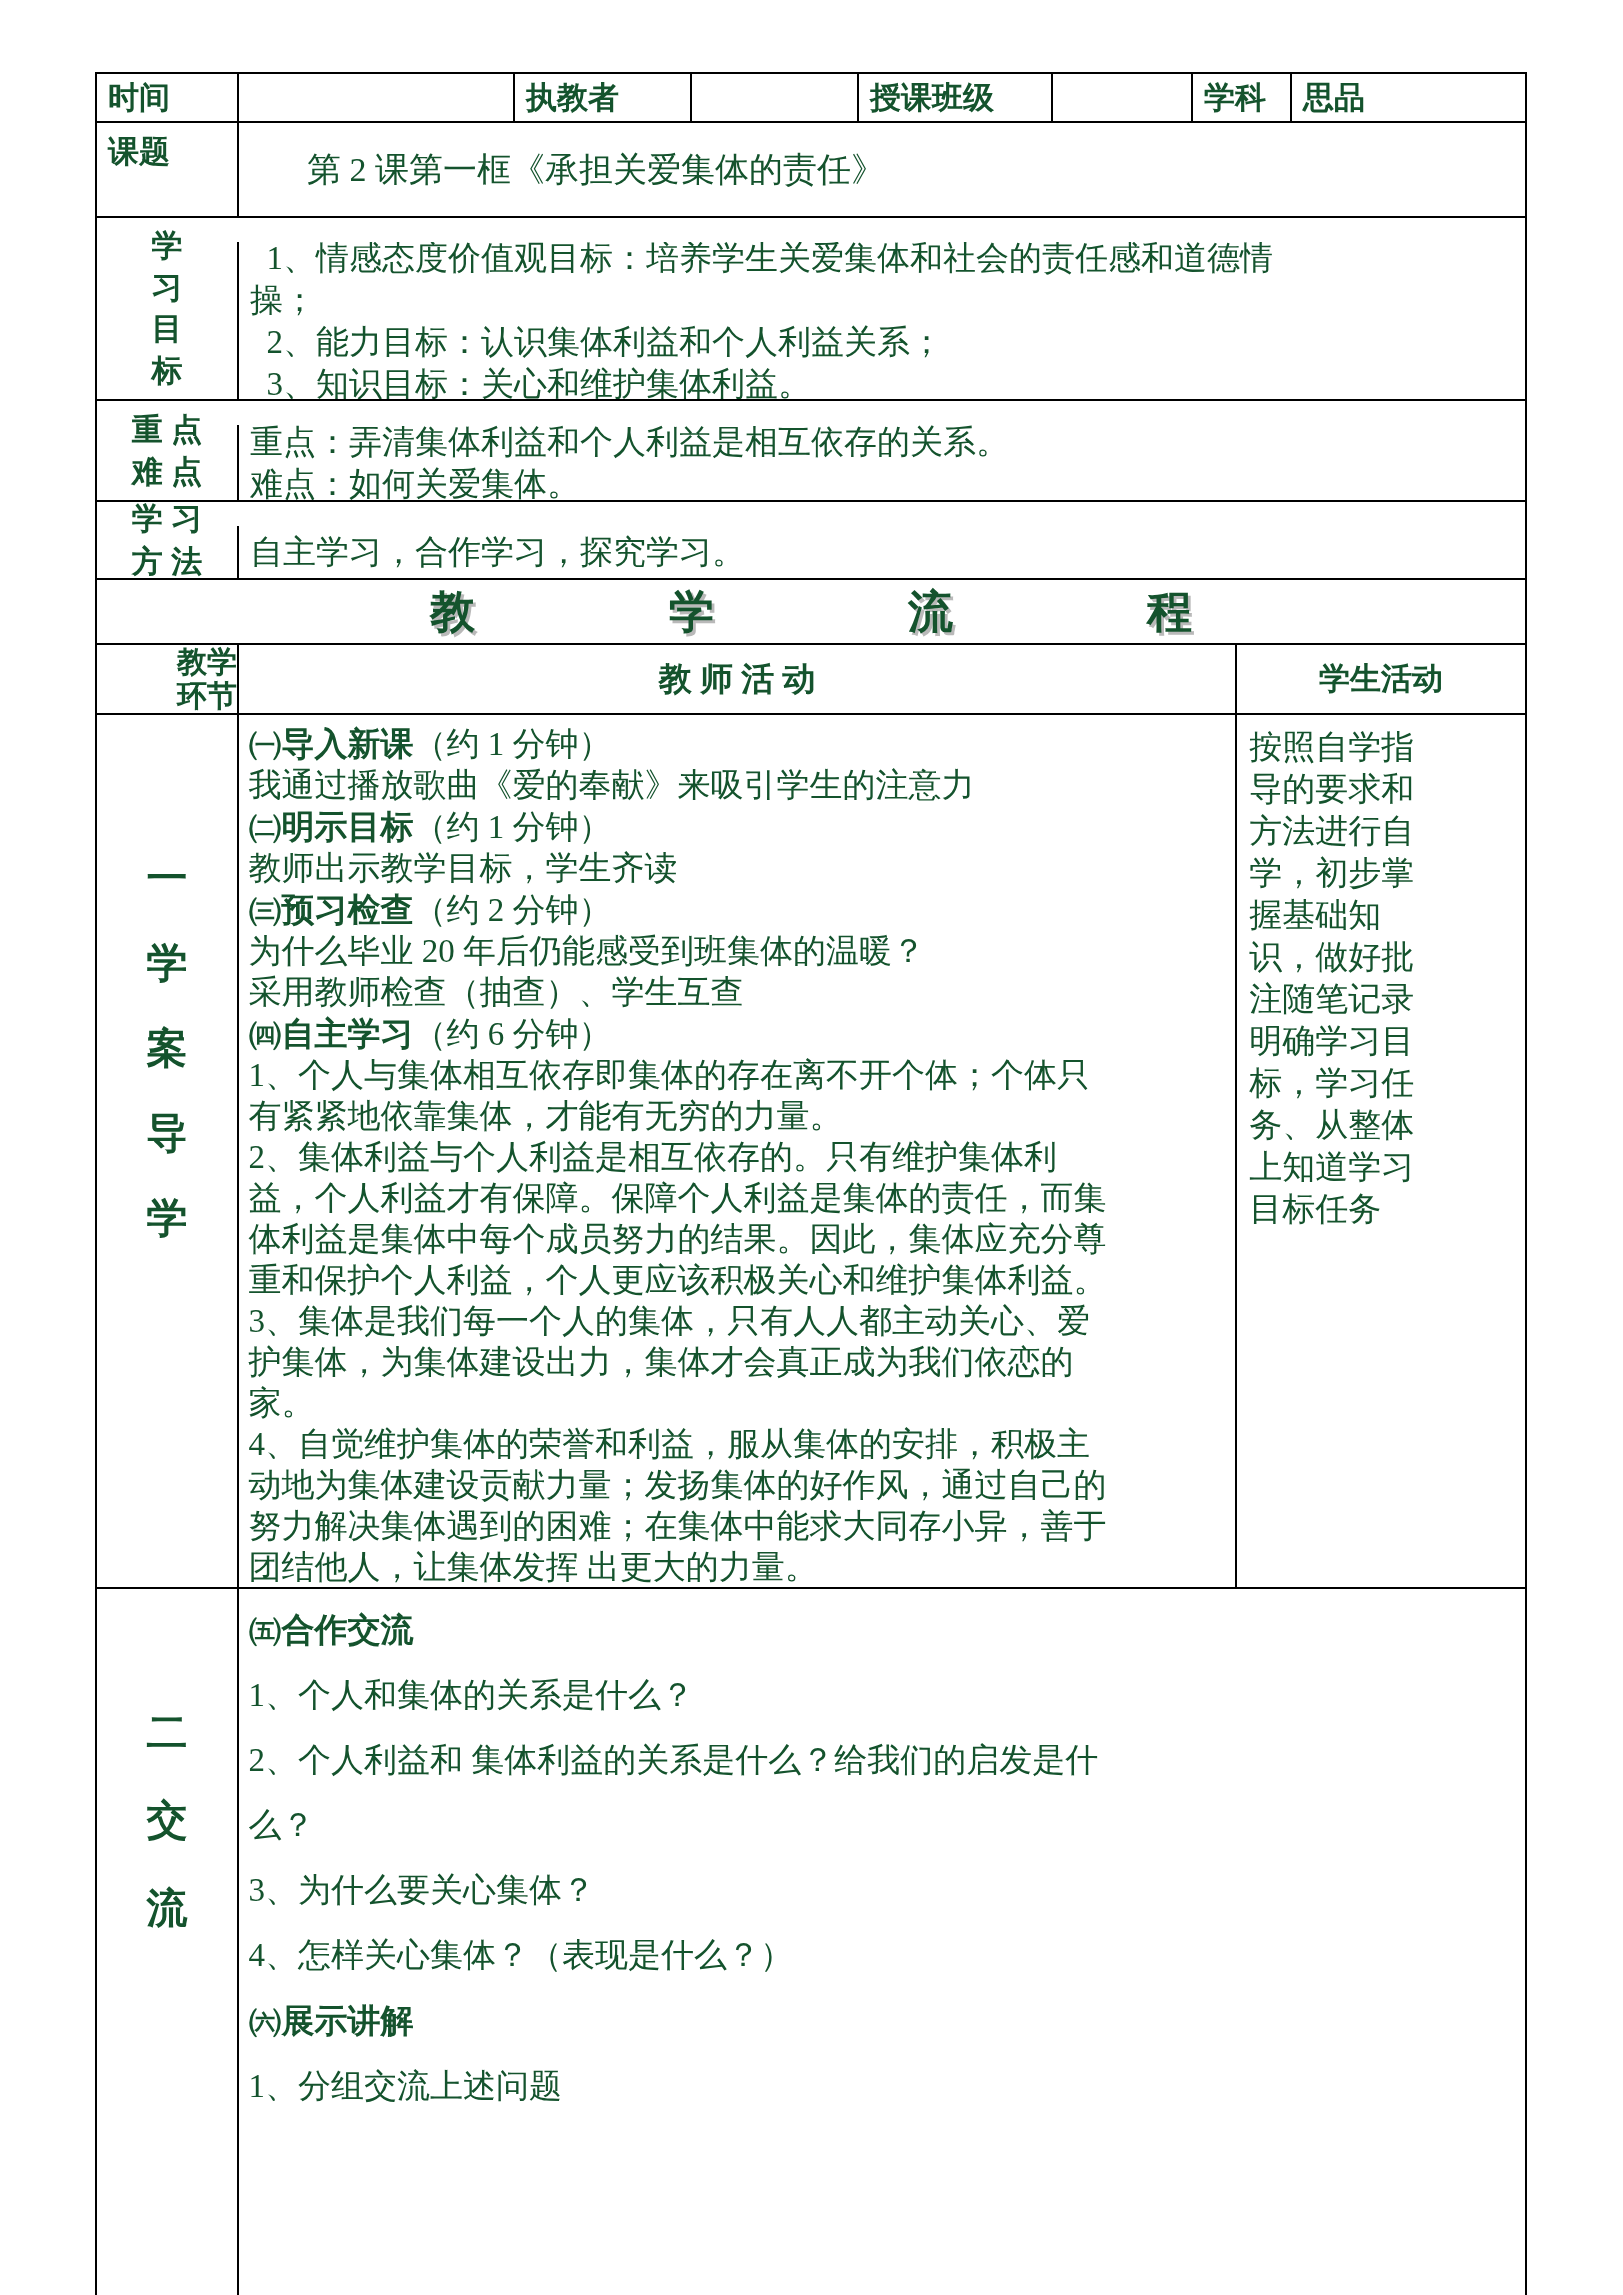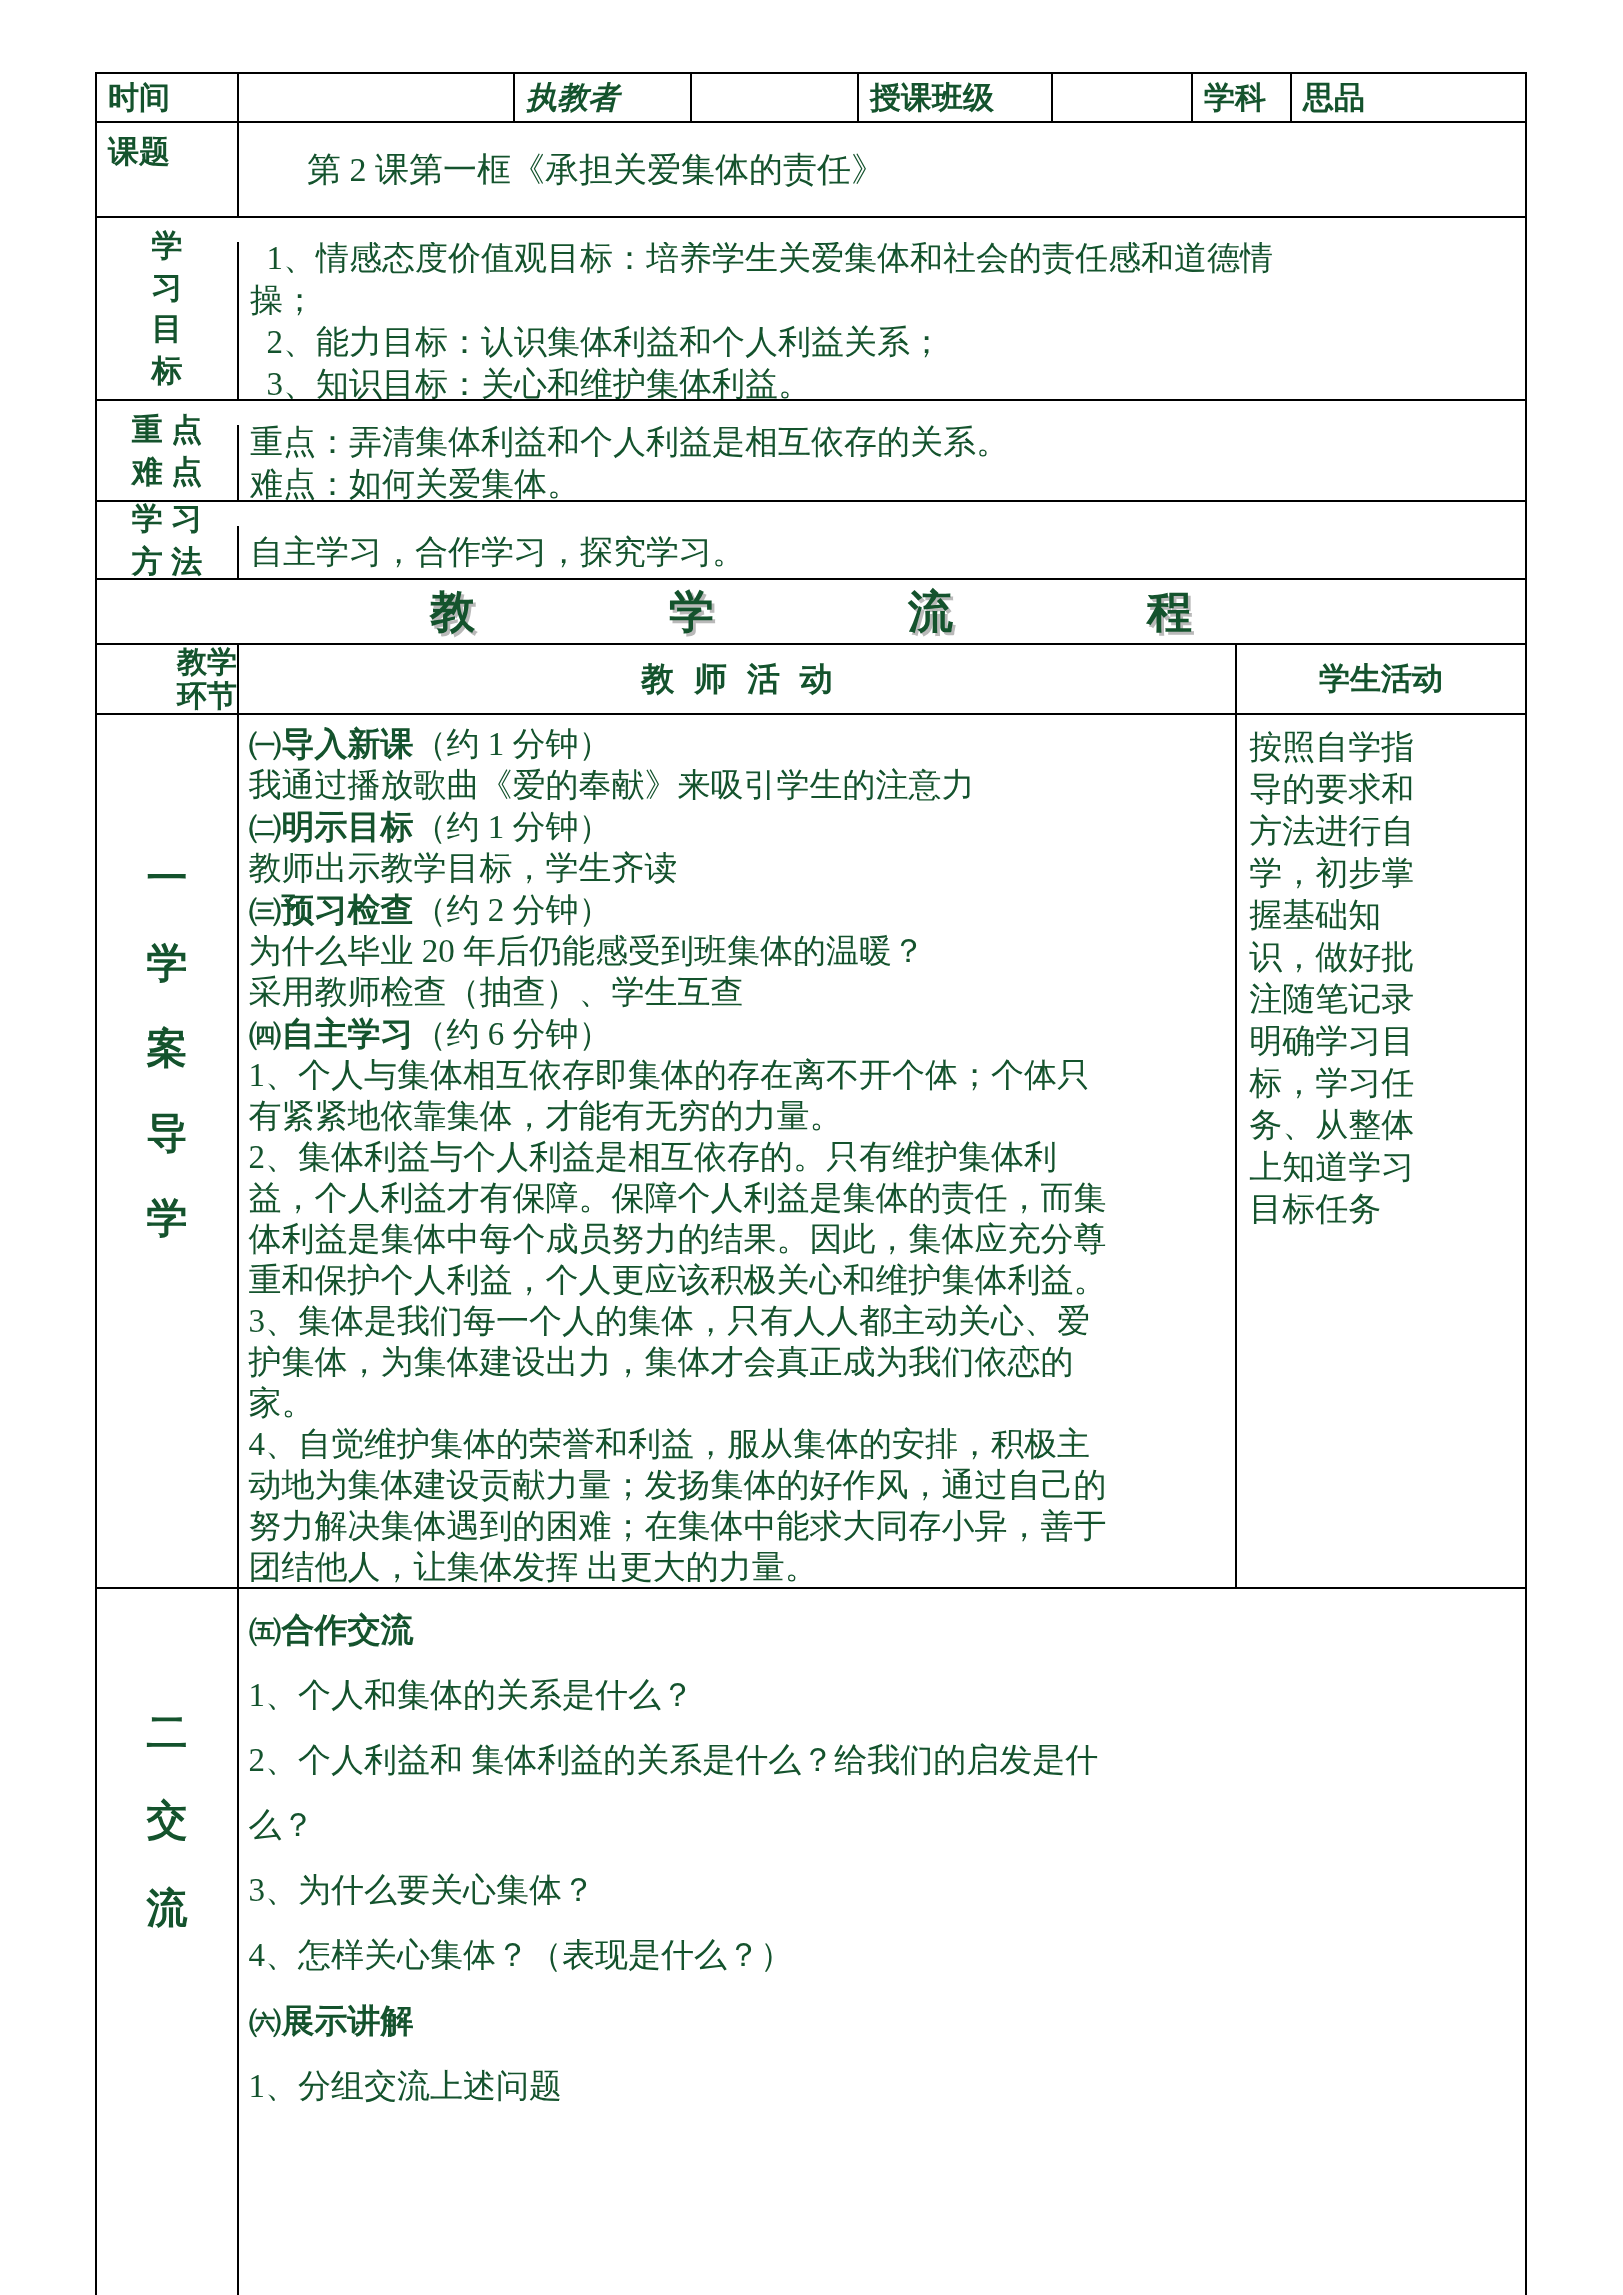--- a/index.html
+++ b/index.html
@@ -22,21 +22,21 @@
   
   .line{white-space:pre-wrap;}
   b{font-family:"Liberation Sans", sans-serif;font-weight:bold;}
   .hlabel{
     font-family:"Liberation Sans", sans-serif;font-weight:bold;font-size:31px;
     display:flex;align-items:center;padding-left:11px;
   }
 
   
   .r-info{flex:0 0 49px;}
-  .w1{flex:0 0 140px;}.w2{flex:0 0 276px;}.w3{flex:0 0 177px;font-style:italic;}.w4{flex:0 0 167px;}
+  .w1{flex:0 0 140px;}.w2{flex:0 0 276px;}.w3{flex:0 0 177px;}.w4{flex:0 0 167px;}
   .w5{flex:0 0 194px;text-align:right;}.w6{flex:0 0 140px;}.w7{flex:0 0 99px;}.w8{flex:1 1 auto;}
 
   
   .r-title{flex:0 0 95px;}
   .labcol{flex:0 0 140px;}
   .toplab{align-items:flex-start;padding-top:8.2px;}
   .titlecell{flex:1 1 auto;display:flex;align-items:center;padding-left:68px;font-size:34px;}
 
   
   .vstack{
@@ -68,21 +68,21 @@
   
   .r-acthead{flex:0 0 70px;}
   .stagehead{
     display:flex;flex-direction:column;align-items:flex-end;justify-content:center;
     font-family:"Liberation Sans", sans-serif;font-weight:bold;font-size:30px;
   }
   .stagehead .line{line-height:34px;}
   .tcol{flex:1 1 auto;}
   .scol{flex:0 0 290px;}
   .thead{display:flex;align-items:center;justify-content:center;
-    font-family:Liberation Mono, monospace;font-weight:bold;font-size:33px;}
+    font-family:Liberation Serif, serif;font-weight:bold;font-size:33px;}
   .shead{display:flex;align-items:center;justify-content:center;
     font-family:"Liberation Sans", sans-serif;font-weight:bold;font-size:31px;text-align:center;}
 
   
   .sec1{flex:0 0 874px;}
   .sidelabel{
     display:flex;flex-direction:column;align-items:center;
     padding-top:136px;gap:30px;
     font-family:"Liberation Sans", sans-serif;font-weight:bold;font-size:41px;
   }

